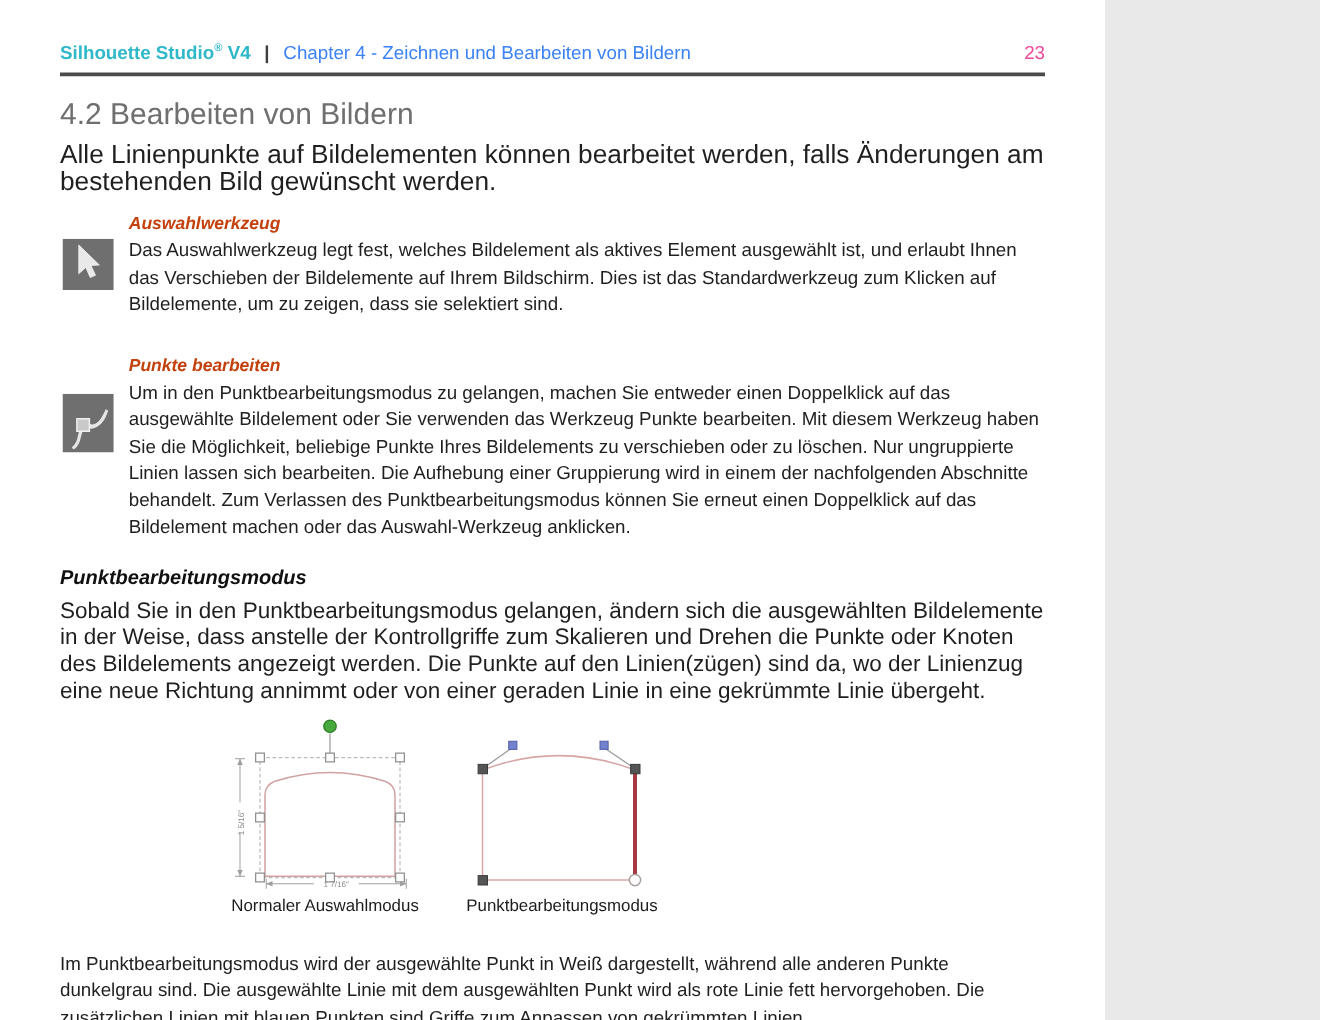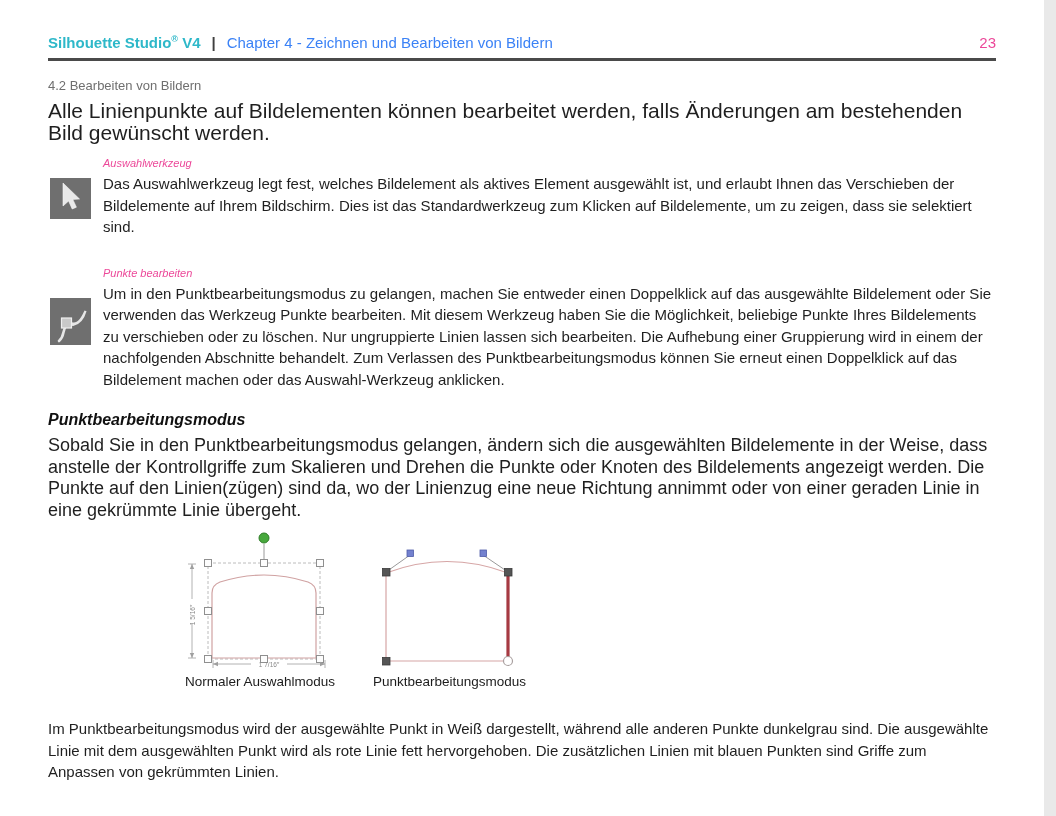--- a/index.html
+++ b/index.html
@@ -1,37 +1,37 @@
 <!DOCTYPE html>
 <html><head>
 <meta charset="utf-8">
 <style>
   * { box-sizing: border-box; }
   html,body { margin:0; padding:0; background:#e9e9e9; }
   .page {
-    width:1044px; height:816px; background:#ffffff; overflow:hidden;
+    width:884px; height:816px; background:#ffffff; overflow:hidden;
     font-family:"Liberation Sans", sans-serif; color:#1f1f1f;
     padding:20px 48px 0 48px; position:relative;
   }
   
   .header-row { display:flex; align-items:baseline; font-size:15px; }
   .brand { color:#2eb8c9; font-weight:bold; white-space:pre; }
   .brand sup { font-size:9px; }
   .hdr-sep { color:#3f3f3f; margin:0 11px; font-weight:bold; }
   .chapter { color:#3b82f6;margin-top:14px; }
   .pagenum { margin-left:auto; color:#ec4899; }
   .header-rule { height:3px; background:#4a4a4a; margin-top:7px; }
 
   
-  .sec-title { font-size:13px; color:#6f6f6f; margin-top:17px; }
+  .sec-title { font-size:24px; color:#6f6f6f; margin-top:17px; }
   .intro { font-size:21px; line-height:21.5px; margin-top:7px; }
 
   
   .tool { position:relative; margin-top:14px; padding-left:55px; }
-  .tool-heading { font-size:11px; font-weight:normal; font-style:italic; color:#ec4899; }
+  .tool-heading { font-size:14px; font-weight:bold; font-style:italic; color:#c2410c; }
   .tool-body { font-size:15px; line-height:21.5px; margin-top:4px; max-width:905px; }
   .tool-icon { position:absolute; left:2px; }
   .tool-icon.t1 { top:21px; }
   .tool-icon.t2 { top:31px; }
 
   .mode-heading { font-size:16px; font-weight:bold; font-style:italic; color:#101010; margin-top:21px; }
   .mode-body { font-size:18px; line-height:21.5px; margin-top:6px; max-width:962px; }
 
   
   .figures-row { display:flex; margin-left:137px; margin-top:10px; align-items:flex-start; }

